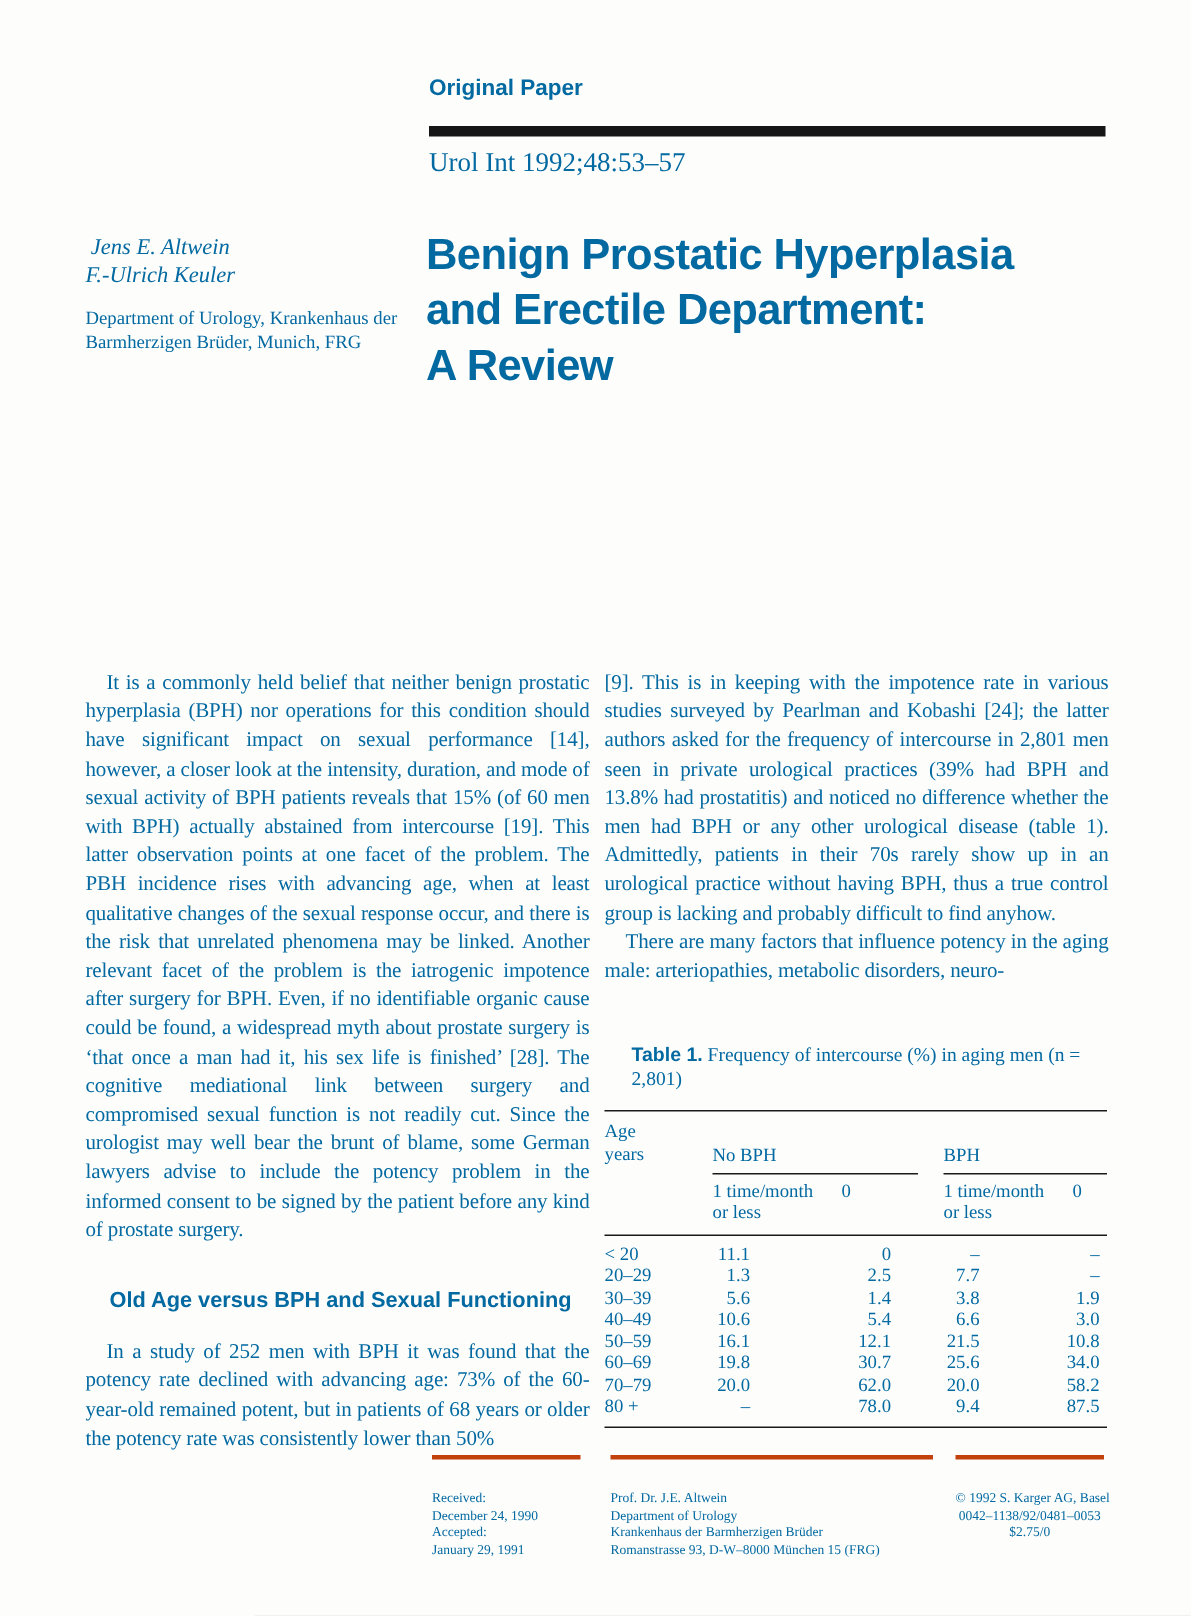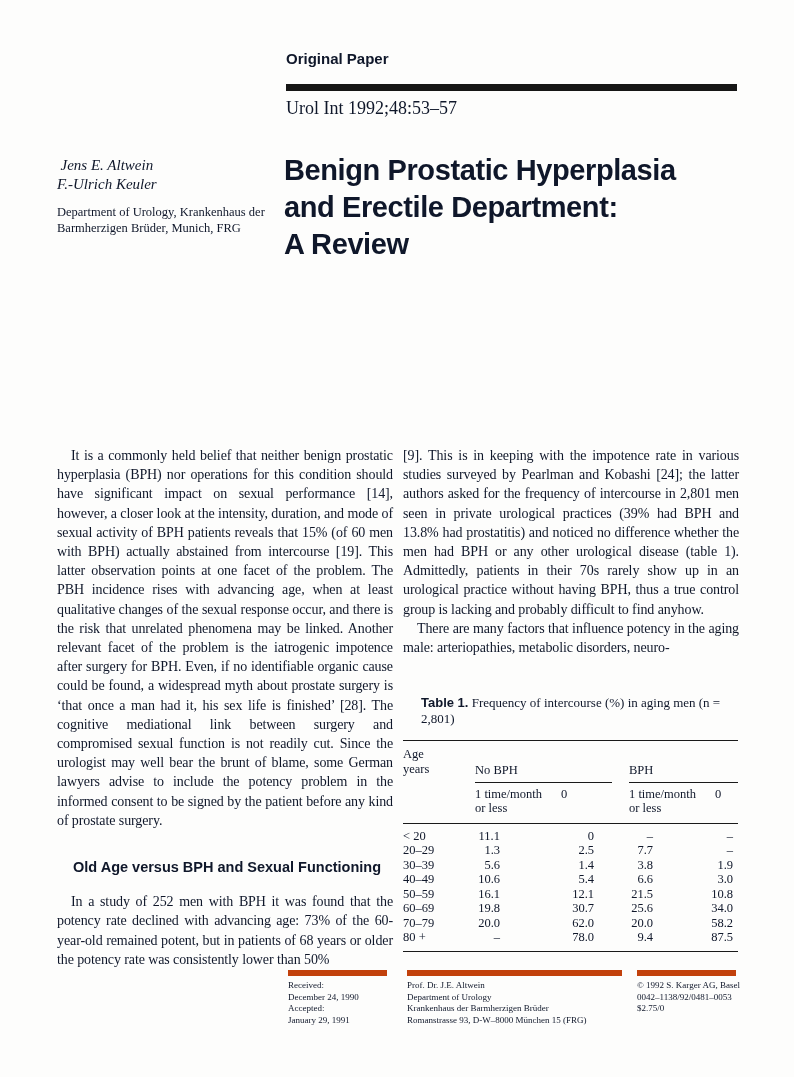--- a/index.html
+++ b/index.html
@@ -1,21 +1,21 @@
 <!DOCTYPE html>
 <html><head>
 <meta charset="utf-8">
 <style>
   html, body { margin: 0; padding: 0; background: #e8e8e8; }
   .page {
     position: relative;
     width: 794px;
     height: 1077px;
     background: #fdfdfc;
-    color: #0f172a;
+    color: #0369a1;
     overflow: hidden;
     font-family: "Liberation Serif", serif;
   }
   .abs { position: absolute; }
 
   
   .kicker {
     left: 286px; top: 50px;
     font-family: "Liberation Sans", sans-serif;
     font-weight: bold; font-size: 15px;
@@ -87,28 +87,28 @@
     padding: 4px 0 7px;
     border-bottom: 1.5px solid #1a1a1a;
   }
   .thead-sub .sub { white-space: pre-line; }
   .tbody { padding: 5px 0 6px; border-bottom: 1.5px solid #1a1a1a; }
   .tr { display: grid; grid-template-columns: 72px 25px 94px 59px 80px; }
   .td-num { text-align: right; }
 
   
   .fblock {
-    border-top: 6px solid #c2410c;
-    padding-top: 4px;
+    border-top: 3px solid #c2410c;
+    padding-top: 20px;
     font-size: 9px; line-height: 11.5px;
   }
   .f1 { left: 288px; top: 970px; width: 99px; }
   .f2 { left: 407px; top: 970px; width: 215px; }
   .f3 { left: 637px; top: 970px; width: 99px; }
-  .f3 div { white-space: nowrap; }
+  .f3 div { white-space: nowrap; text-align: center; }
 </style>
 </head>
 <body>
 
 <div class="page">
 
   <div class="abs kicker">Original Paper</div>
   <div class="abs thick-rule"></div>
   <div class="abs journal-ref">Urol Int 1992;48:53–57</div>
 

